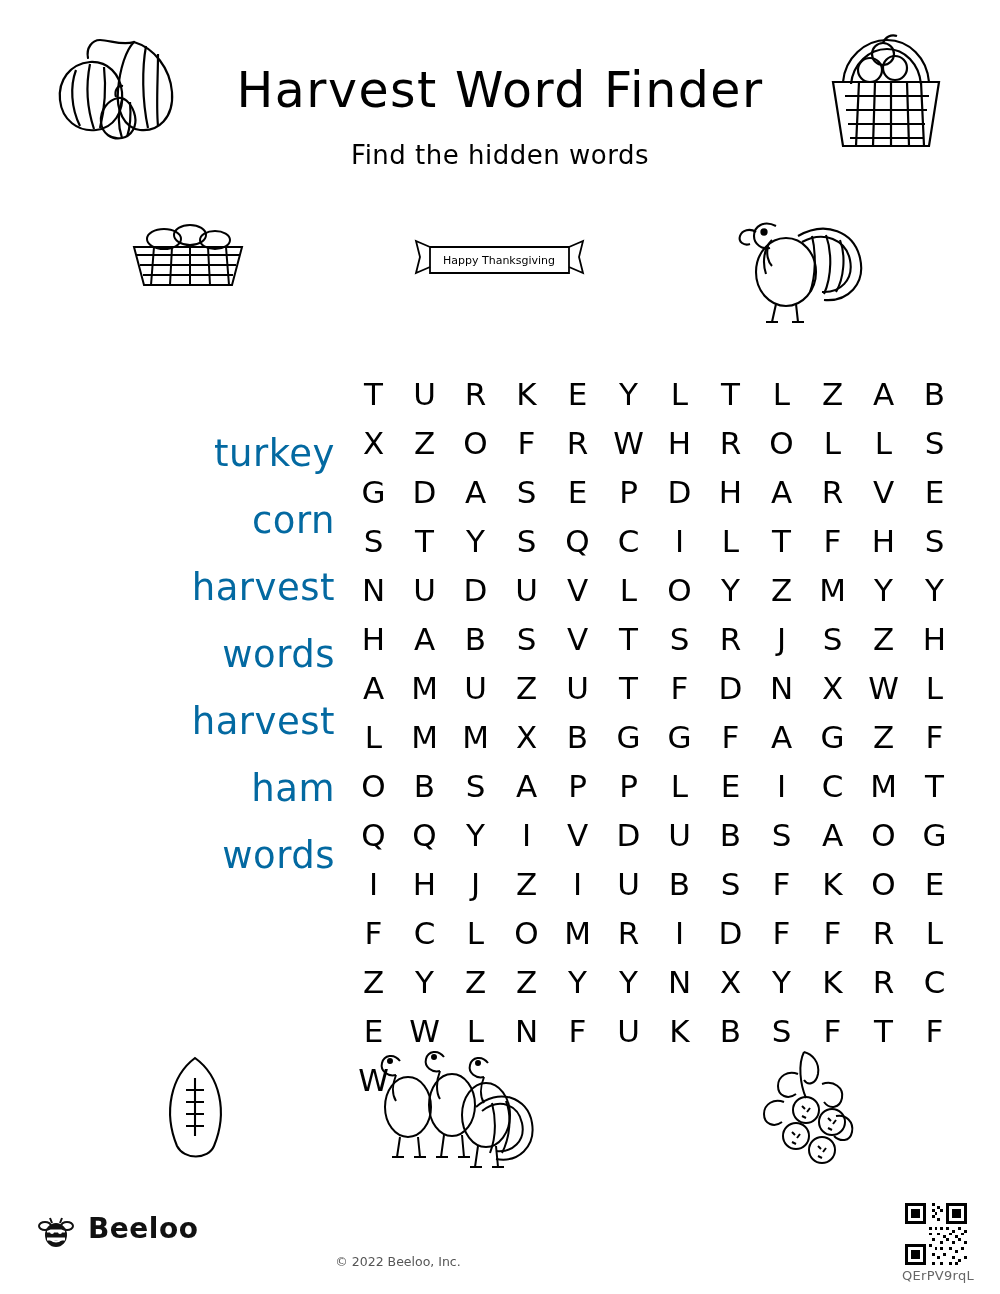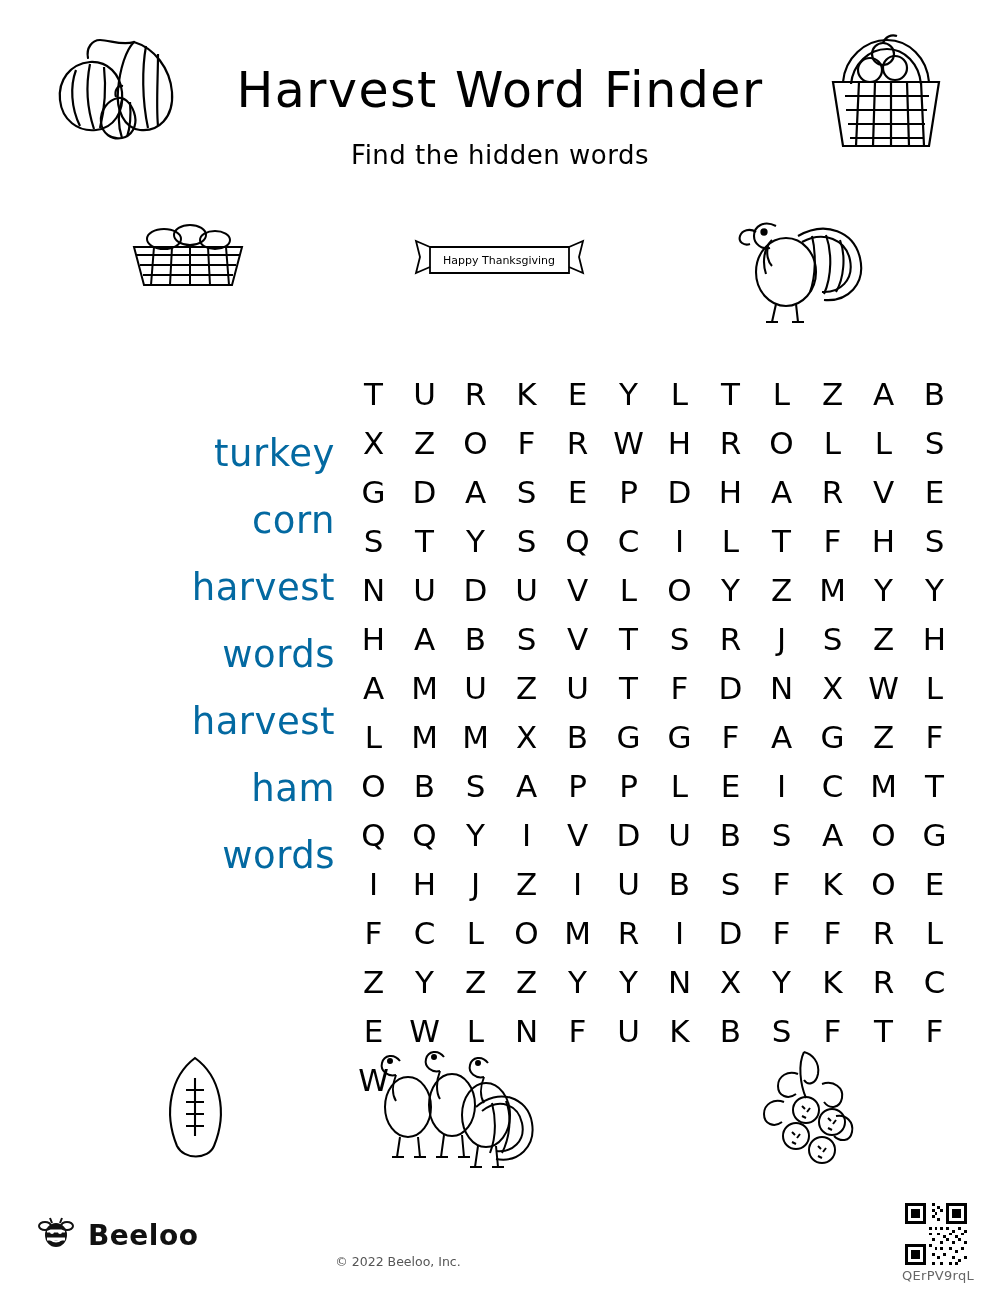--- a/index.html
+++ b/index.html
@@ -88,21 +88,21 @@
     line-height: 49px;
     color: #000;
   }
 
   
   .brand {
     position: absolute;
     left: 36px;
     top: 1212px;
     display: flex;
-    align-items: flex-end;
+    align-items: flex-start;
     gap: 12px;
   }
   .brand-name {
     font-family: "DejaVu Sans", sans-serif;
     font-size: 28px;
     font-weight: bold;
     color: #111;
     letter-spacing: 0.5px;
   }
   .copyright {

